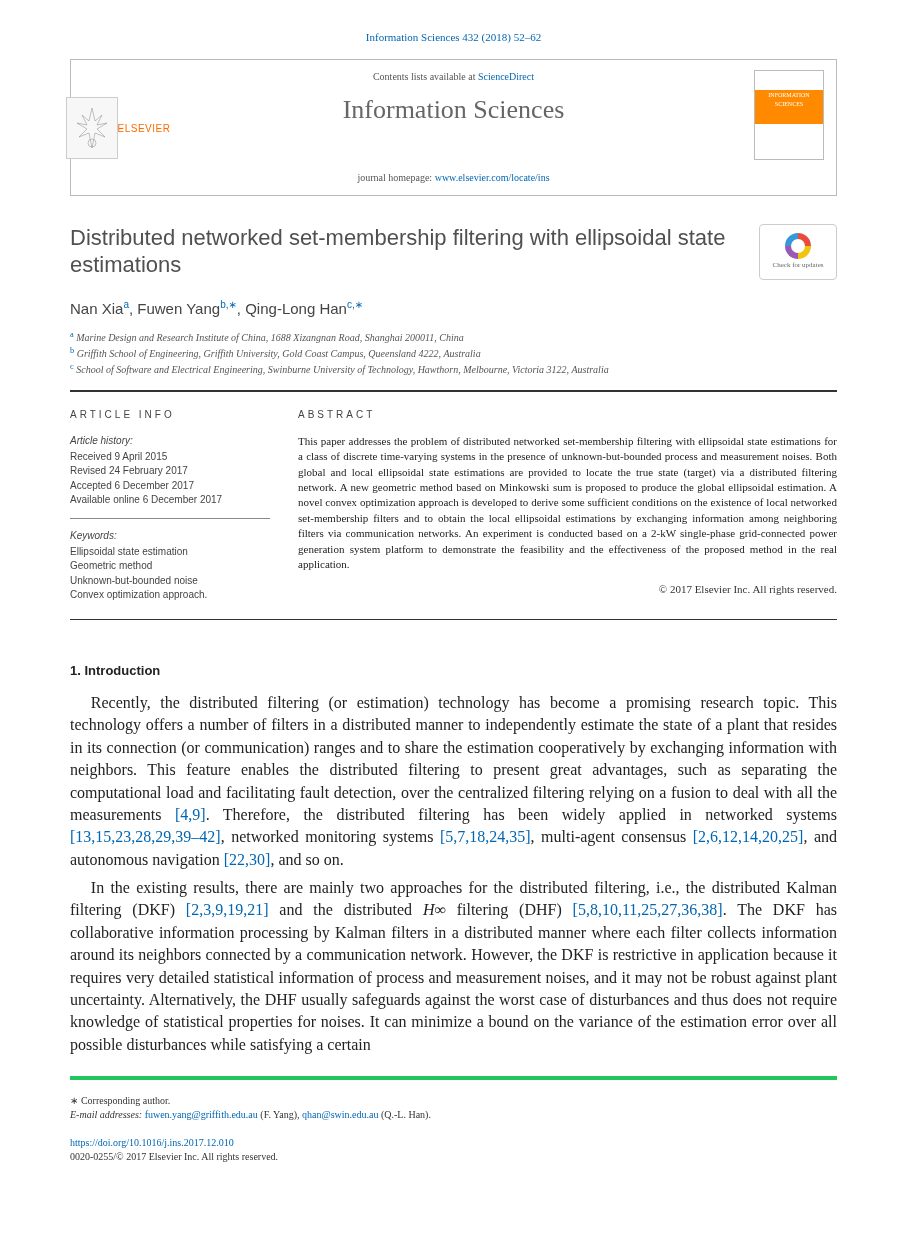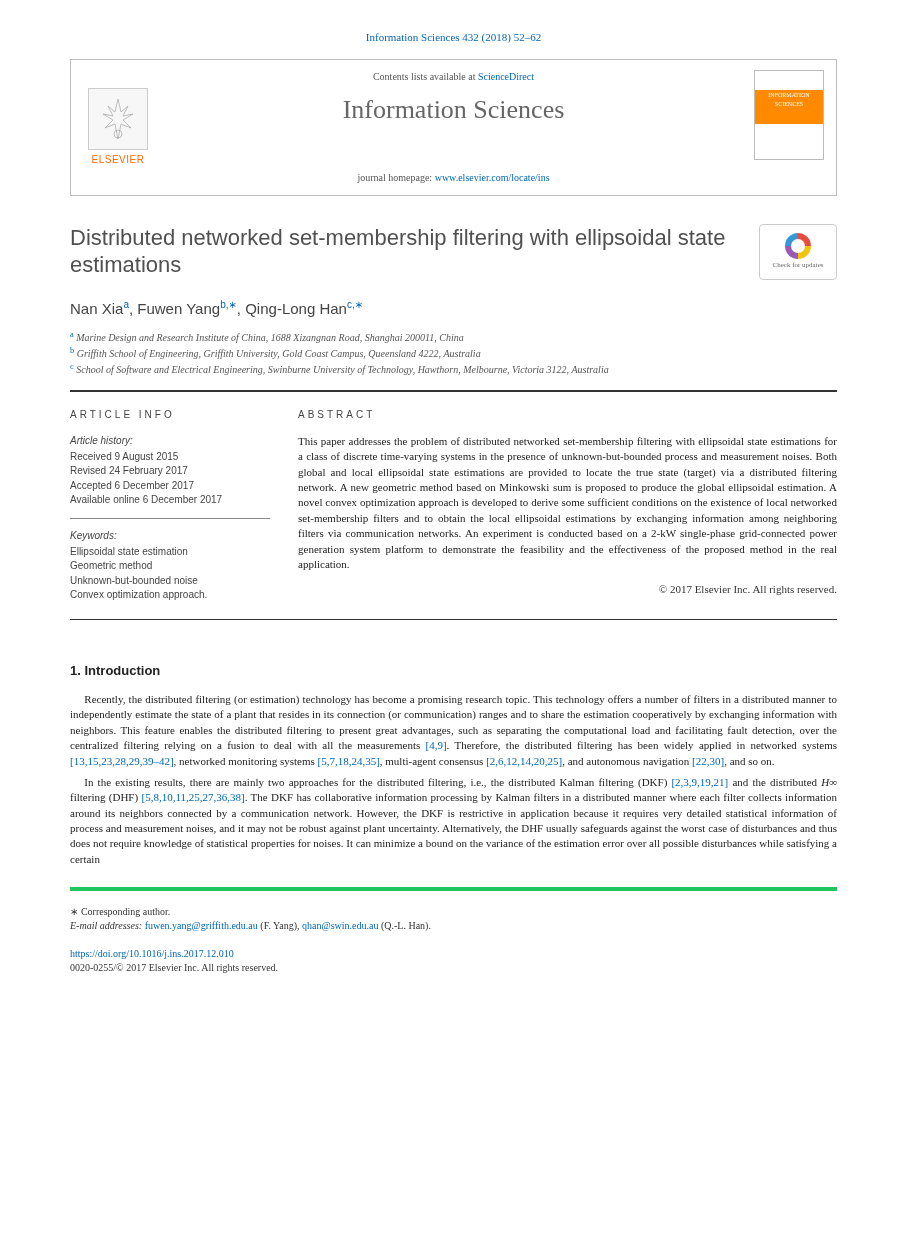--- a/index.html
+++ b/index.html
@@ -23,21 +23,21 @@
     border: 1px solid #bbb;
     display: flex;
     align-items: stretch;
     padding: 10px 12px;
     gap: 14px;
     margin-bottom: 28px;
   }
   .elsevier-logo {
     width: 70px;
     display: flex;
-    flex-direction: column;
+    flex-direction: row;
     align-items: center;
     justify-content: center;
   }
   .elsevier-tree {
     width: 60px;
     height: 62px;
     border: 1px solid #ccc;
     background: #f7f7f7;
     display: flex;
     align-items: center;
@@ -183,21 +183,21 @@
     margin-top: 10px;
     color: #333;
   }
   .section-heading {
     font-size: 13px;
     font-weight: bold;
     margin: 42px 0 12px 0;
     font-family: Arial, Helvetica, sans-serif;
   }
   .body-para {
-    font-size: 11px;
+    font-size: 16px;
     text-align: justify;
     line-height: 1.4;
     margin-bottom: 6px;
     text-indent: 1.3em;
     font-family: Georgia, serif;
   }
   .body-para .ref { color: #0066b3; }
   .body-para .hinf { font-style: italic; }
   .footnotes {
     border-top: 4px solid #22c55e;
@@ -262,21 +262,21 @@
   <div><sup>a</sup><span> Marine Design and Research Institute of China, 1688 Xizangnan Road, Shanghai 200011, China</span></div>
   <div><sup>b</sup><span> Griffith School of Engineering, Griffith University, Gold Coast Campus, Queensland 4222, Australia</span></div>
   <div><sup>c</sup><span> School of Software and Electrical Engineering, Swinburne University of Technology, Hawthorn, Melbourne, Victoria 3122, Australia</span></div>
 </div>
 <hr class="thin-top">
 
 <div class="info-abstract">
   <div class="article-info">
     <div class="info-heading">ARTICLE INFO</div>
     <div class="info-sub">Article history:</div>
-    <div class="history-line">Received 9 August 2015</div>
+    <div class="history-line">Received 9 April 2015</div>
     <div class="history-line">Revised 24 February 2017</div>
     <div class="history-line">Accepted 6 December 2017</div>
     <div class="history-line">Available online 6 December 2017</div>
     <hr>
     <div class="info-sub">Keywords:</div>
     <div class="kw-line">Ellipsoidal state estimation</div>
     <div class="kw-line">Geometric method</div>
     <div class="kw-line">Unknown-but-bounded noise</div>
     <div class="kw-line">Convex optimization approach.</div>
   </div>

